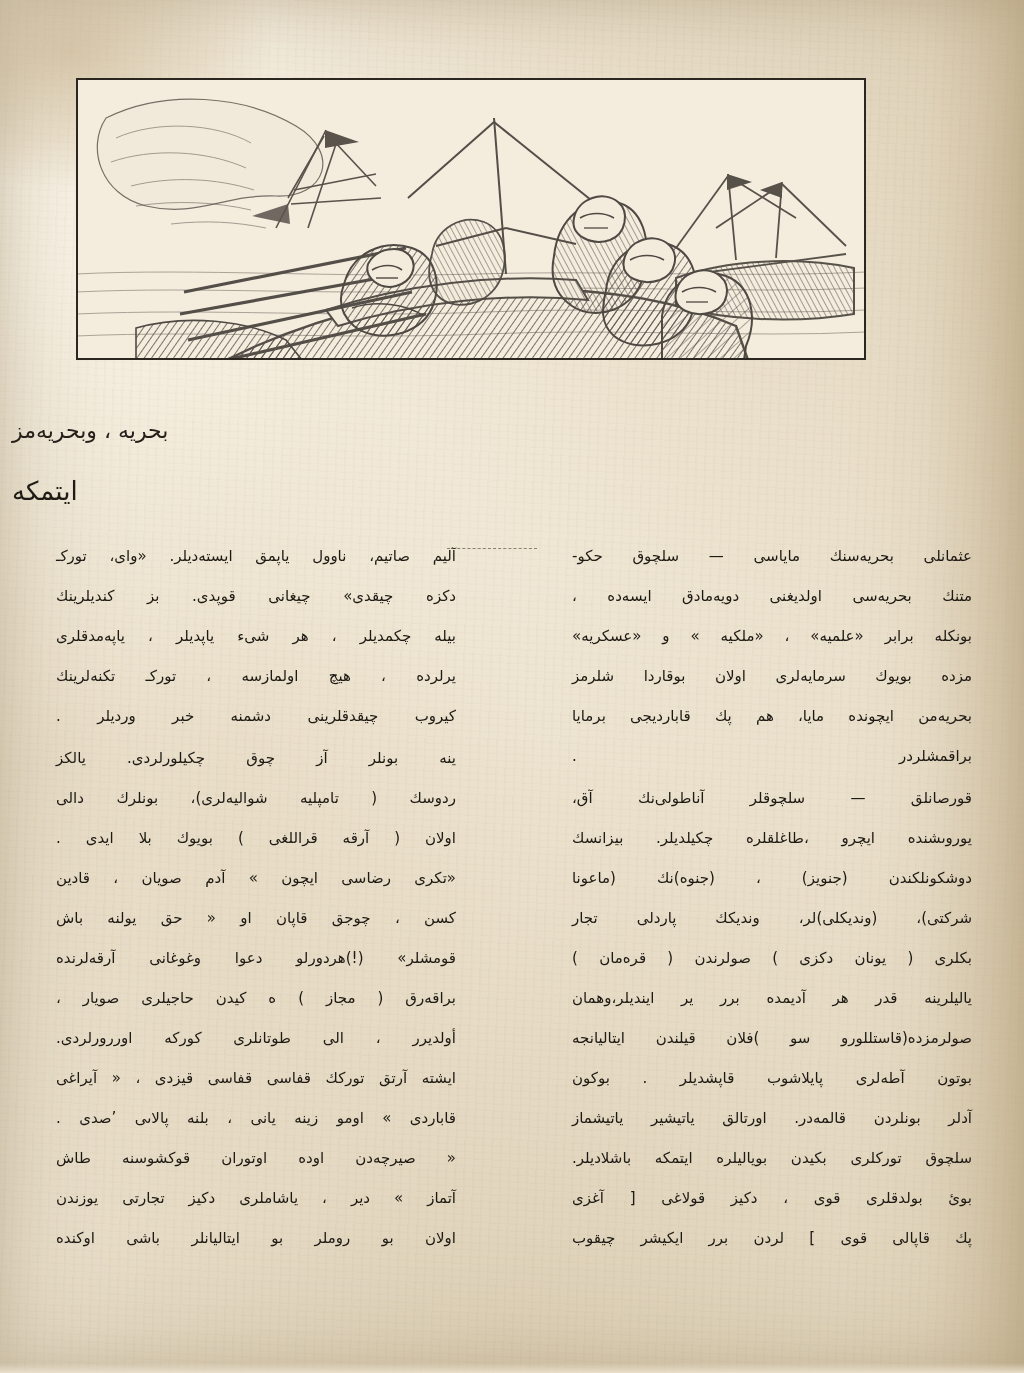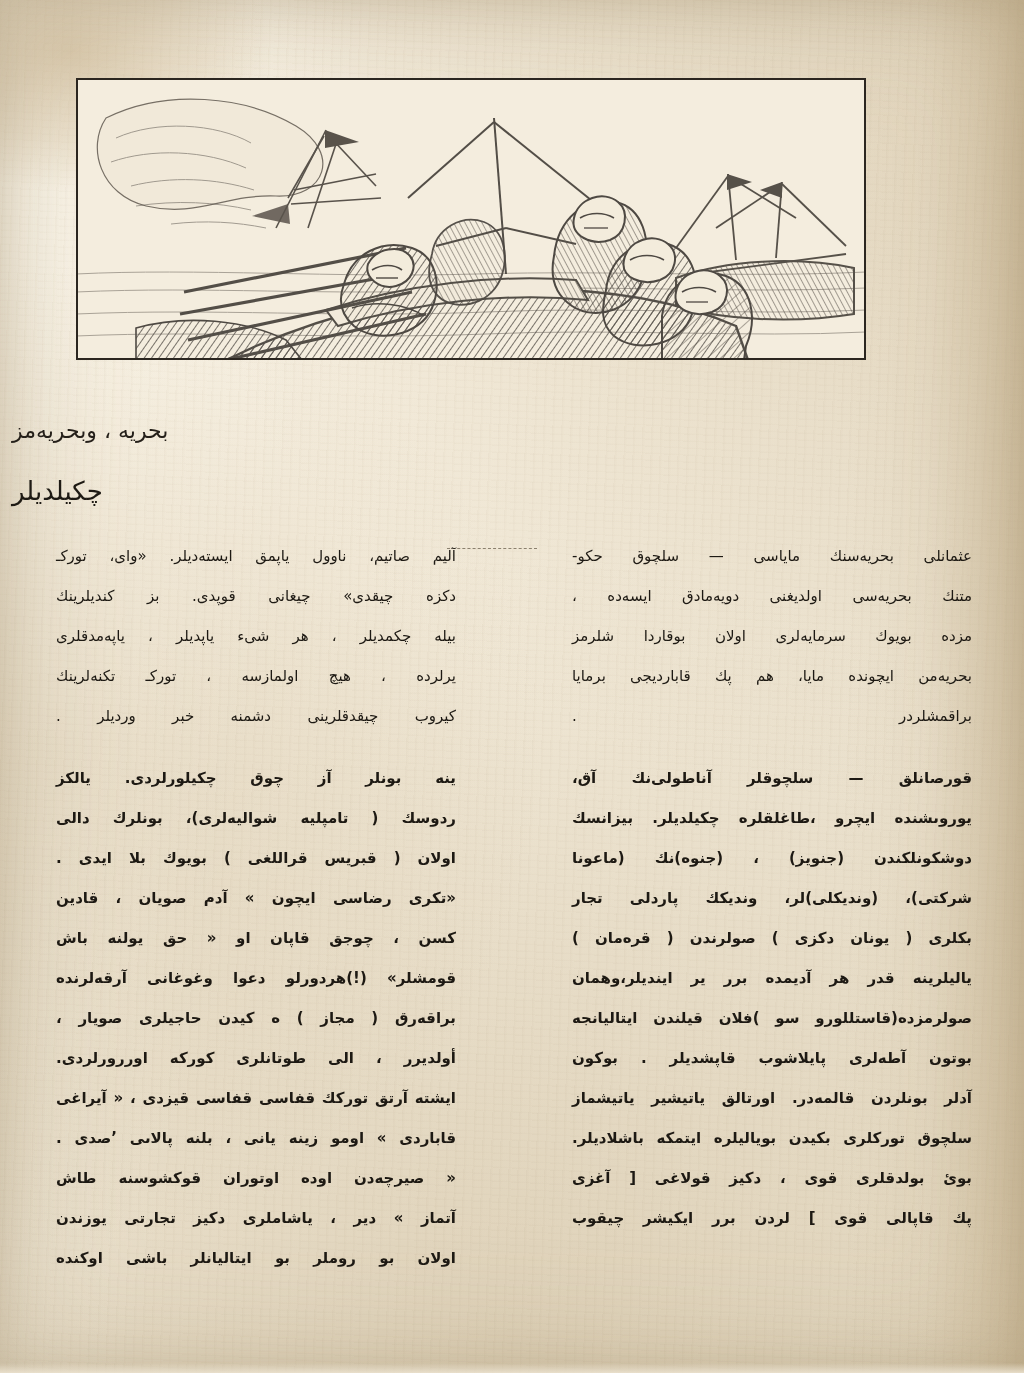--- a/index.html
+++ b/index.html
@@ -114,21 +114,21 @@
     text-align-last: justify;
     color: #1d1913;
     font-family: "DejaVu Sans", sans-serif;
     font-size: 15px;
     line-height: 40px;
   }
   #col-right { right: 52px; }
   #col-left  { left: 56px; }
 
   .para { margin: 0 0 0 0; }
-  .para + .para { margin-top: 22px; font-weight: bold; }
+  .para + .para { margin-top: 2px; }
   .line {
     display: block;
     white-space: nowrap;
   }
   .line.last { text-align: center; }
   .clip-bottom {
     position: absolute;
     left: 0; right: 0; bottom: 0;
     height: 10px;
     background: linear-gradient(180deg, rgba(236,227,208,0) 0%, rgba(236,227,208,0.9) 100%);
@@ -260,27 +260,28 @@
 
       <path d="M138,300 C150,292 160,300 170,296" stroke="#2a241c" stroke-width="1.4" fill="none"></path>
       <g stroke="#2a241c" stroke-width="1.2" fill="none" opacity="0.8">
         <path d="M146,312 C156,304 166,312 178,306 C188,300 196,308 206,304"></path>
       </g>
     </svg>
     <div class="frame"></div>
   </div>
 
   <div class="heading-block" id="kicker">بحریه ، وبحریه‌مز</div>
-  <div class="heading-block" id="title">چكیلدیلر</div>
+  <div class="heading-block" id="title">ایتمكه</div>
   <div id="rule"></div>
 
   <div class="col" id="col-right">
     <div class="para">
       <span class="line">عثمانلى بحریه‌سنك مایاسى — سلچوق حكو-</span>
       <span class="line">متنك بحریه‌سى اولدیغنى دویه‌مادق ایسه‌ده ،</span>
+      <span class="line">بونكله برابر «علمیه» ، «ملكیه » و «عسكریه»</span>
       <span class="line">مزده بویوك سرمایه‌لرى اولان بوقاردا شلرمز</span>
       <span class="line">بحریه‌من ایچونده مایا، هم پك قاباردیجى برمایا</span>
       <span class="line last">براقمشلردر .</span>
     </div>
     <div class="para">
       <span class="line">قورصانلق — سلچوقلر آناطولى‌نك آق،</span>
       <span class="line">یوروىشنده ایچرو ،طاغلقلره چكیلدیلر. بیزانسك</span>
       <span class="line">دوشكونلكندن (جنویز) ، (جنوه)نك (ماعونا</span>
       <span class="line">شركتى)، (وندیكلى)لر، وندیكك پاردلى تجار</span>
       <span class="line">بكلرى ( یونان دكزى ) صولرندن ( قره‌مان )</span>
@@ -298,21 +299,21 @@
     <div class="para">
       <span class="line">آلیم صاتیم، ناوول یاپمق ایسته‌دیلر. «واى، توركـ</span>
       <span class="line">دكزه چیقدى» چیغانى قوپدى. بز كندیلرینك</span>
       <span class="line">بیله چكمدیلر ، هر شىء یاپدیلر ، یاپه‌مدقلرى</span>
       <span class="line">یرلرده ، هیچ اولمازسه ، توركـ تكنه‌لرینك</span>
       <span class="line last">كیروب چیقدقلرینى دشمنه خبر وردیلر .</span>
     </div>
     <div class="para">
       <span class="line">ینه بونلر آز چوق چكیلورلردى. یالكز</span>
       <span class="line">ردوسك ( تامپلیه شوالیه‌لرى)، بونلرك دالى</span>
-      <span class="line">اولان ( قبریس قراللغى ) بویوك بلا ایدى .</span>
+      <span class="line">اولان ( آرقه قراللغى ) بویوك بلا ایدى .</span>
       <span class="line">«تكرى رضاسى ایچون » آدم صویان ، قادین</span>
       <span class="line">كسن ، چوجق قاپان او « حق یولنه باش</span>
       <span class="line">قومشلر» (!)هردورلو دعوا وغوغانى آرقه‌لرنده</span>
       <span class="line">براقه‌رق ( مجاز ) ه كیدن حاجیلرى صویار ،</span>
       <span class="line">أولدیرر ، الى طوتانلرى كوركه اوررورلردى.</span>
       <span class="line">ایشته آرتق توركك قفاسى قفاسى قیزدى ، « آیراغى</span>
       <span class="line">قاباردى » اومو زینه یانى ، بلنه پالاىى ’صدى .</span>
       <span class="line">« صیرچه‌دن اوده اوتوران قوكشوسنه طاش</span>
       <span class="line">آتماز » دیر ، یاشاملرى دكیز تجارتى یوزندن</span>
       <span class="line">اولان بو روملر بو ایتالیانلر باشى اوكنده</span>

